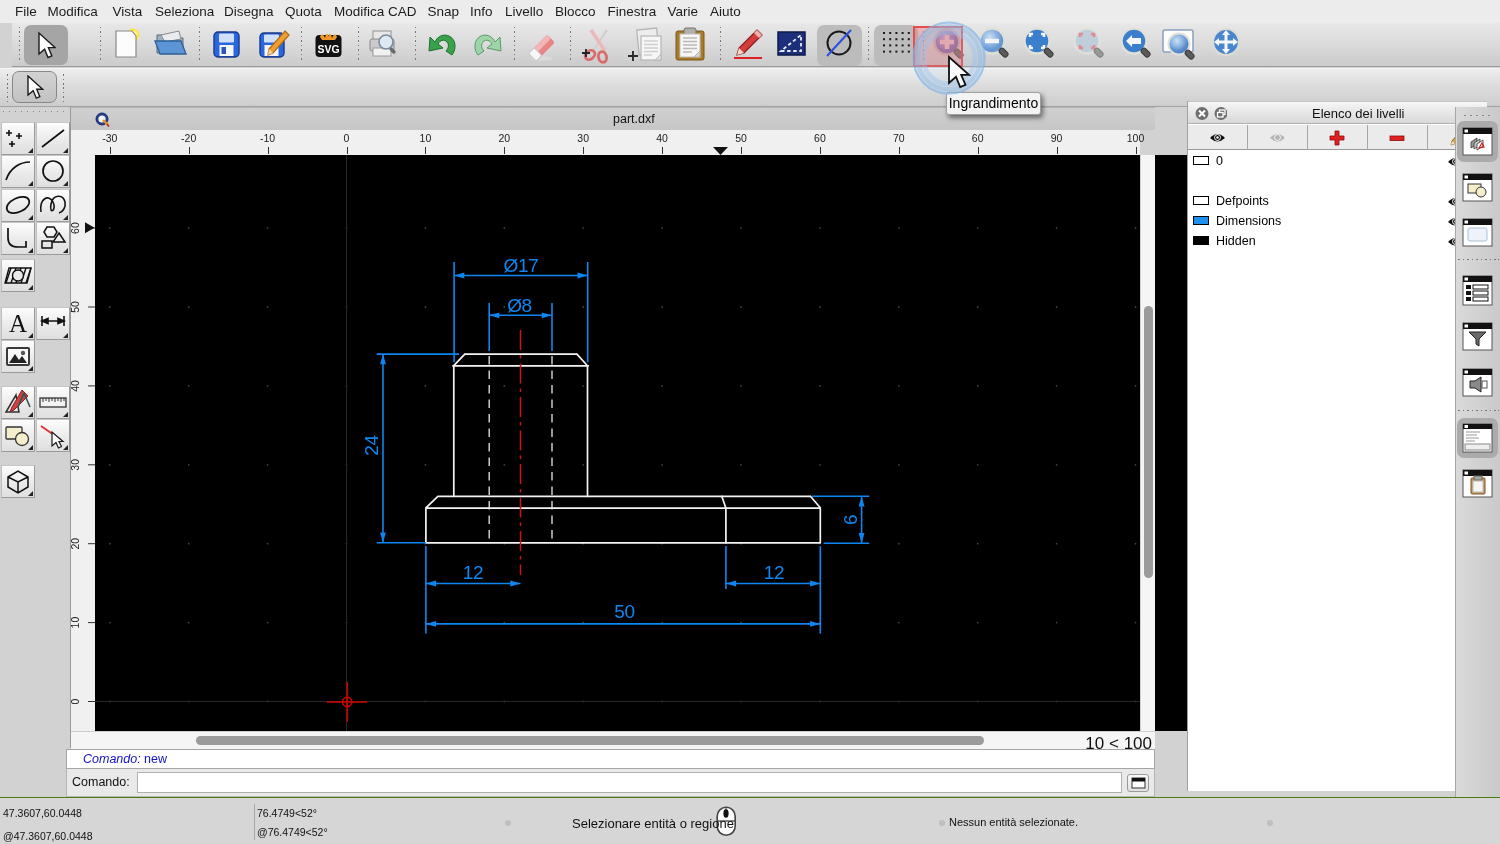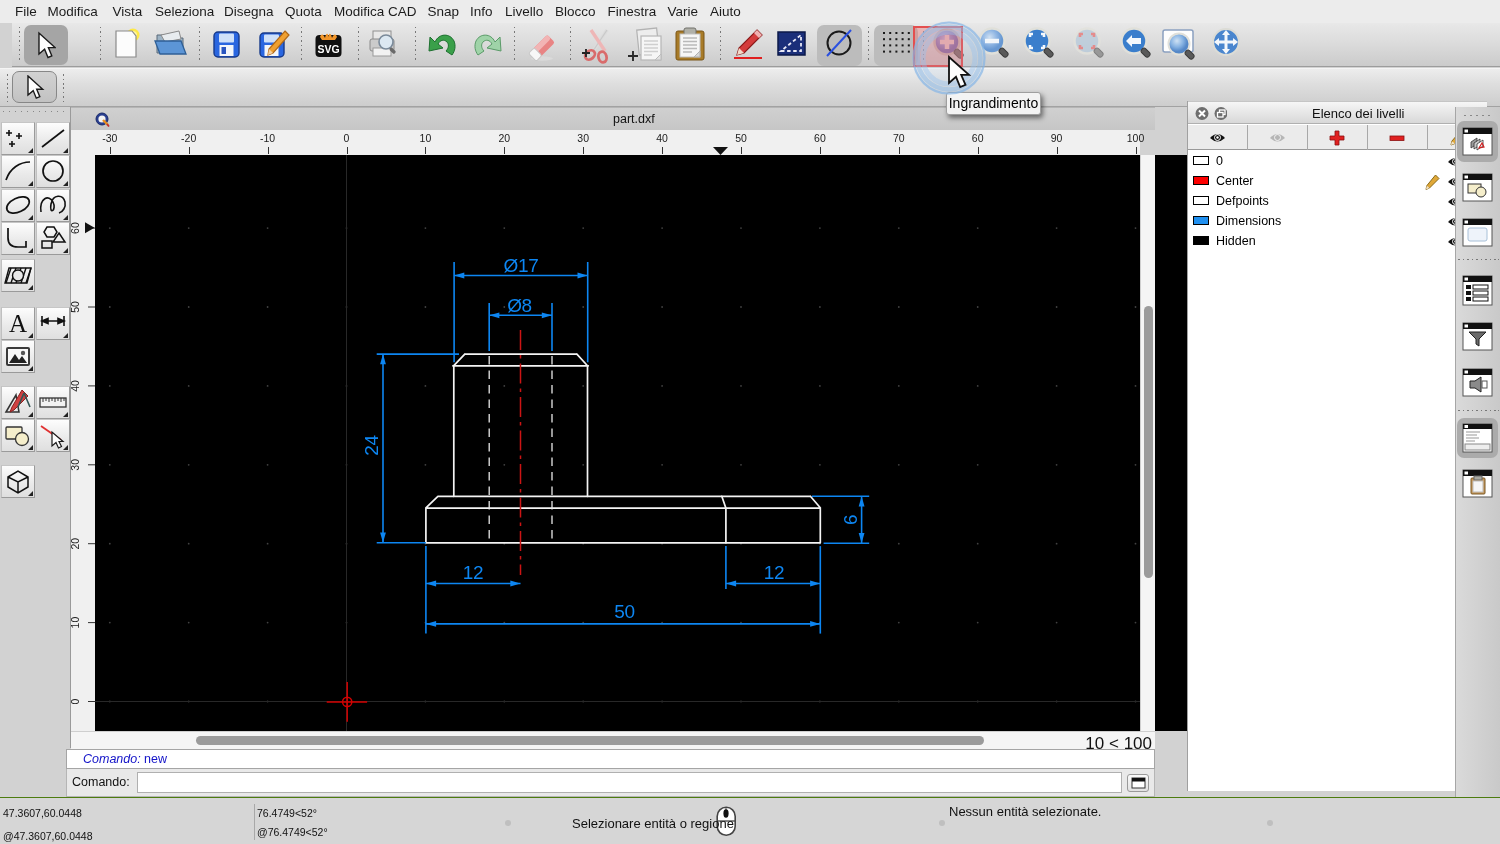--- a/index.html
+++ b/index.html
@@ -638,37 +638,20 @@
     <svg class="abs" style="left:259px;top:4px" width="17" height="13">
         <path d="M1,7 Q8.5,-1 16,7 Q8.5,14 1,7 Z" fill="#111"></path>
         <circle cx="8.5" cy="6.5" r="3" fill="#111" stroke="#fff"></circle>
         <circle cx="8.5" cy="6.5" r="1.2" fill="#fff"></circle>
       </svg>
     <svg class="abs" style="left:284px;top:3px" width="13" height="15">
         <path d="M3.5,6 L3.5,4 A3 3 0 0 1 9.5,4 L9.5,6" fill="none" stroke="#b0b0b0" stroke-width="1.8"></path>
         <rect x="1.5" y="6" width="10" height="8" rx="1" fill="#b0b0b0"></rect>
       </svg>
   </div>
-  <div class="lrow" style="top:70px">
-      <span class="sw" style="background:#fd0000"></span>
-      <span class="nm">Center</span>
-    <svg class="abs" style="left:236px;top:3px" width="16" height="16">
-        <path d="M11.5,1 L15,4.5 L5.5,14 L2,15.5 L2.8,11.7 Z" fill="#e0a838" stroke="#8a6a18" stroke-width="1"></path>
-        <path d="M2.8,11.7 L5.5,14 L2,15.5 Z" fill="#f2e2c8"></path>
-      </svg>
-    <svg class="abs" style="left:259px;top:4px" width="17" height="13">
-        <path d="M1,7 Q8.5,-1 16,7 Q8.5,14 1,7 Z" fill="#111"></path>
-        <circle cx="8.5" cy="6.5" r="3" fill="#111" stroke="#fff"></circle>
-        <circle cx="8.5" cy="6.5" r="1.2" fill="#fff"></circle>
-      </svg>
-    <svg class="abs" style="left:284px;top:3px" width="13" height="15">
-        <path d="M3.5,6 L3.5,4 A3 3 0 0 1 9.5,4 L9.5,6" fill="none" stroke="#b0b0b0" stroke-width="1.8"></path>
-        <rect x="1.5" y="6" width="10" height="8" rx="1" fill="#b0b0b0"></rect>
-      </svg>
-  </div>
   <div class="lrow" style="top:90px">
       <span class="sw" style="background:#fff"></span>
       <span class="nm">Defpoints</span>
     <svg class="abs" style="left:259px;top:4px" width="17" height="13">
         <path d="M1,7 Q8.5,-1 16,7 Q8.5,14 1,7 Z" fill="#111"></path>
         <circle cx="8.5" cy="6.5" r="3" fill="#111" stroke="#fff"></circle>
         <circle cx="8.5" cy="6.5" r="1.2" fill="#fff"></circle>
       </svg>
     <svg class="abs" style="left:284px;top:3px" width="13" height="15">
         <path d="M3.5,6 L3.5,4 A3 3 0 0 1 9.5,4 L9.5,6" fill="none" stroke="#b0b0b0" stroke-width="1.8"></path>
@@ -789,21 +772,21 @@
   <div style="left:257px;top:28px">@76.4749&lt;52°</div>
   <div class="dot" style="left:505px;top:22px"></div>
 <svg style="position:absolute;left:716px;top:8px" width="21" height="31">
       <rect x="1.2" y="1.2" width="18" height="28" rx="9" fill="#fff" stroke="#444" stroke-width="1.6"></rect>
       <path d="M1.5,15 L19.5,15" stroke="#444" stroke-width="1.3"></path>
       <path d="M10,1.5 L10,8" stroke="#444" stroke-width="1"></path>
       <ellipse cx="10" cy="7.5" rx="2.6" ry="4.2" fill="#111"></ellipse>
     </svg>
   <div style="left:572px;top:18px;font-size:13px">Selezionare entità o regione</div>
   <div class="dot" style="left:939px;top:22px"></div>
-  <div style="left:949px;top:6px;font-size:13px">Nessun entità selezionate.</div>
+  <div style="left:949px;top:18px;font-size:11px">Nessun entità selezionate.</div>
   <div class="dot" style="left:1267px;top:22px"></div>
 </div>
 <svg id="bluering" style="position:absolute;left:911px;top:20px;z-index:55" width="77" height="77">
 <circle cx="38" cy="38" r="37" fill="rgba(160,195,235,0.14)"></circle>
 <circle cx="38" cy="38" r="35.5" fill="none" stroke="rgba(130,180,230,0.65)" stroke-width="2.2"></circle>
 <circle cx="38" cy="38" r="31.5" fill="none" stroke="rgba(140,185,232,0.5)" stroke-width="4.5"></circle>
 <circle cx="38" cy="38" r="26" fill="none" stroke="rgba(150,192,238,0.42)" stroke-width="5"></circle>
 </svg>
 <div id="redsq"></div>
 <div id="tooltip">Ingrandimento</div>

